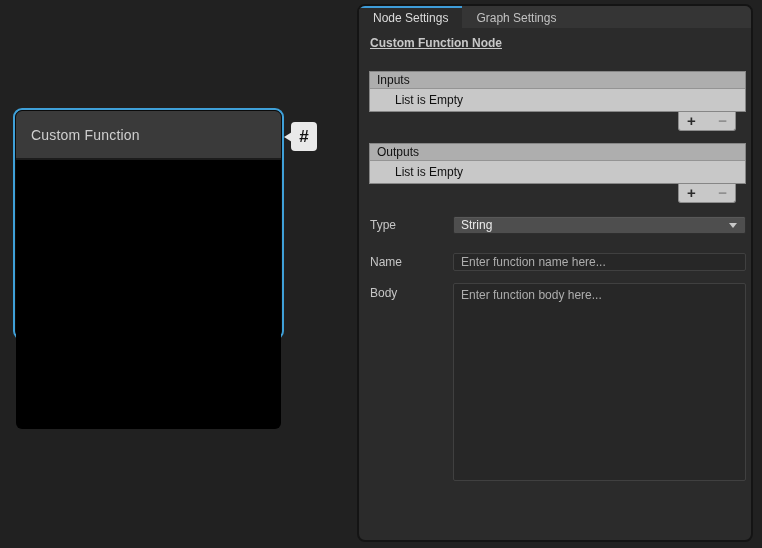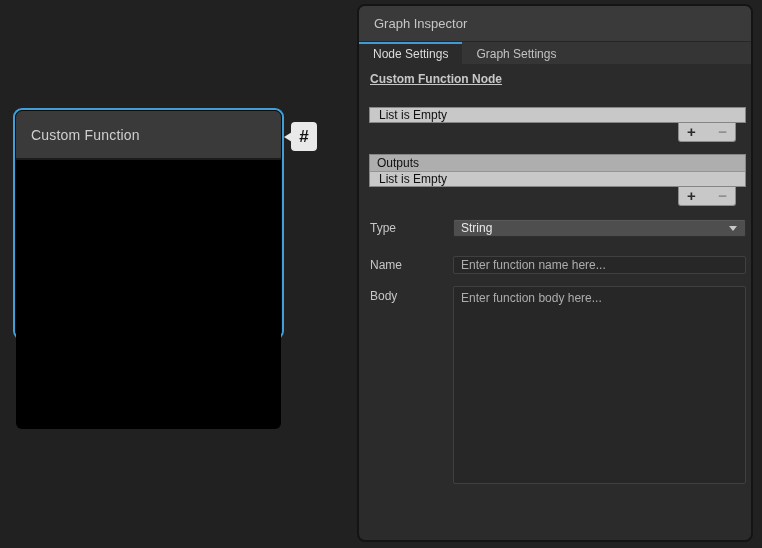--- a/index.html
+++ b/index.html
@@ -74,23 +74,23 @@
   }
 
   
   .list-block { margin-bottom:12px; }
   .list-box { border:1px solid #868686; }
   .list-header {
     height:17px; background:#aeaeae; border-bottom:1px solid #949494;
     font-size:12px; color:#101010; line-height:16px; padding-left:7px;
   }
   .list-row {
-    height:14px; background:#c8c8c8;
+    height:22px; background:#c8c8c8;
     font-size:12px; color:#101010; display:flex; align-items:center;
-    padding-left:9px;
+    padding-left:25px;
   }
   .list-footer {
     width:58px; height:19px; margin-left:auto; margin-right:10px;
     background:#c8c8c8; border:1px solid #8c8c8c; border-top:none;
     border-radius:0 0 3px 3px;
     display:flex; align-items:center; justify-content:space-between;
     padding:0 8px;
   }
   .list-add-btn, .list-remove-btn {
     font-size:15px; font-weight:700; line-height:16px; cursor:pointer;
@@ -141,39 +141,37 @@
     <div class="node-body"></div>
   </div>
 
   <div class="hash-badge">
     <div class="badge-tail"></div>
     <span>#</span>
   </div>
 
   <div class="panel">
 
-    <div class="panel-header">
-      <span class="panel-title">Graph Inspector</span>
-    </div>
 
     <div class="tab-bar">
       <div class="tab active">
         <span>Node Settings</span>
       </div>
       <div class="tab">
         <span>Graph Settings</span>
       </div>
     </div>
 
     <div class="panel-content">
 
       <div class="section-label">Custom Function Node</div>
 
       <div class="list-block">
         <div class="list-box">
+          <div class="list-header">Inputs</div>
           <div class="list-row">
             <span>List is Empty</span>
           </div>
         </div>
         <div class="list-footer">
           <span class="list-add-btn">+</span>
           <span class="list-remove-btn">−</span>
         </div>
       </div>
 

